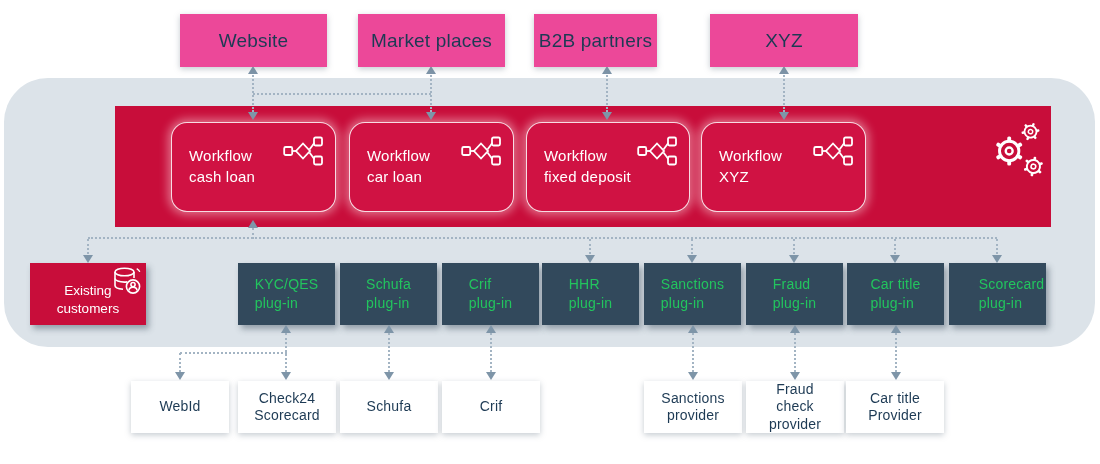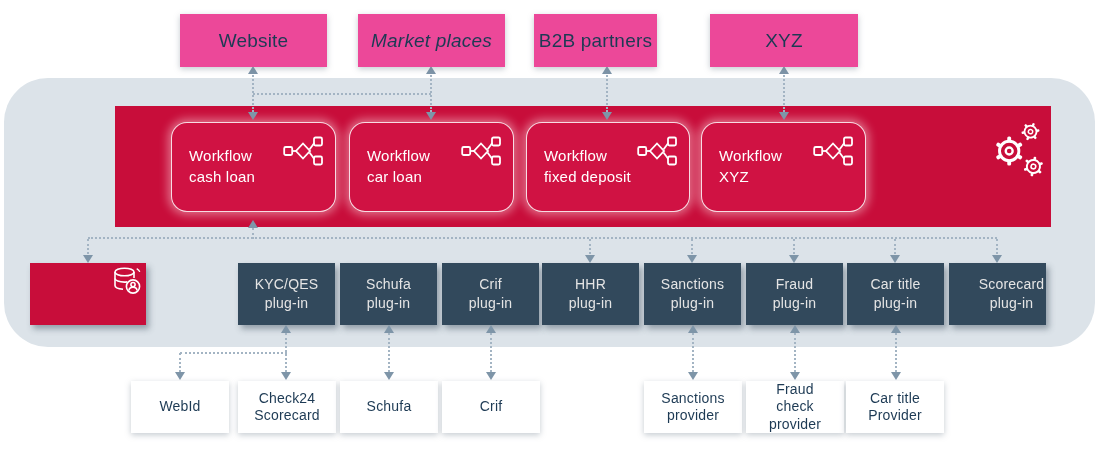--- a/index.html
+++ b/index.html
@@ -37,22 +37,22 @@
     border-radius:16px;color:#ffffff;z-index:2;
     box-shadow:0 0 10px 3px rgba(255,235,238,.45);
     display:flex;align-items:center;
     font-size:15px;line-height:1.38;letter-spacing:.2px;
     padding-left:17px;
   }
   .wf-icon{position:absolute;top:13px;right:12px;width:40px;height:30px;}
   .gears{z-index:2;}
   
   .plugin{
-    background:var(--navy);color:#e5e5e5;z-index:2;
-    display:flex;align-items:center;justify-content:center;text-align:center;
+    background:var(--navy);color:#22c55e;z-index:2;
+    display:flex;align-items:center;justify-content:center;text-align:left;
     font-size:14px;line-height:1.35;letter-spacing:.2px;
     box-shadow:3px 4px 6px rgba(60,78,94,.45);
   }
   
   .ec{
     background:var(--red);color:#ffffff;z-index:2;
     display:flex;align-items:flex-end;justify-content:center;text-align:center;
     font-size:13.5px;line-height:1.35;padding-bottom:7px;
     box-shadow:3px 4px 6px rgba(60,78,94,.45);
   }
@@ -73,21 +73,21 @@
   svg{display:block;}
 </style>
 </head>
 <body>
 
 <div class="abs container" style="left:4px;top:78px;width:1091px;height:269px;"></div>
 
 <div class="abs channel" style="left:180px;top:14px;width:147px;height:53px;">
   <span class="lbl">Website</span>
 </div>
-<div class="abs channel" style="left:358px;top:14px;width:147px;height:53px;font-style:italic;">
+<div class="abs channel" style="left:358px;top:14px;width:147px;height:53px;">
   <span class="lbl">Market places</span>
 </div>
 <div class="abs channel" style="left:534px;top:14px;width:123px;height:53px;">
   <span class="lbl">B2B partners</span>
 </div>
 <div class="abs channel" style="left:710px;top:14px;width:148px;height:53px;">
   <span class="lbl">XYZ</span>
 </div>
 
 <div class="abs band" style="left:115px;top:106px;width:936px;height:121px;"></div>
@@ -169,20 +169,22 @@
         </g>
       </g>
     </defs>
     <use href="#gear" transform="translate(26,32)"></use>
     <use href="#gear" transform="translate(48,12) scale(0.62) rotate(22)"></use>
     <use href="#gear" transform="translate(51,48) scale(0.68) rotate(10)"></use>
   </svg>
 </div>
 
 <div class="abs ec" style="left:30px;top:263px;width:116px;height:62px;">
+  <span class="lbl">Existing
+customers</span>
   <span class="ec-icon">
     <svg viewBox="0 0 30 30" width="30" height="30" fill="none" stroke="#ffffff" stroke-width="1.6">
       <ellipse cx="12.5" cy="6" rx="9.5" ry="3.8"></ellipse>
       <path d="M3 6 L3 19.5 C3 21.4 6.4 22.9 11 23.2"></path>
       <path d="M22 6 L22 12"></path>
       <path d="M3 12.5 C3 14.5 7.2 16.1 12.5 16.1 C13.5 16.1 14.4 16 15.3 15.9"></path>
       <path d="M24.7 2.6 C26.3 3.5 27.4 4.6 27.8 5.9" stroke-width="1.3"></path>
       <circle cx="21" cy="20.5" r="6.6" fill="#c80d3a"></circle>
       <circle cx="21" cy="18.6" r="2.1"></circle>
       <path d="M17 24.6 C17 22.4 18.8 21.2 21 21.2 C23.2 21.2 25 22.4 25 24.6"></path>

